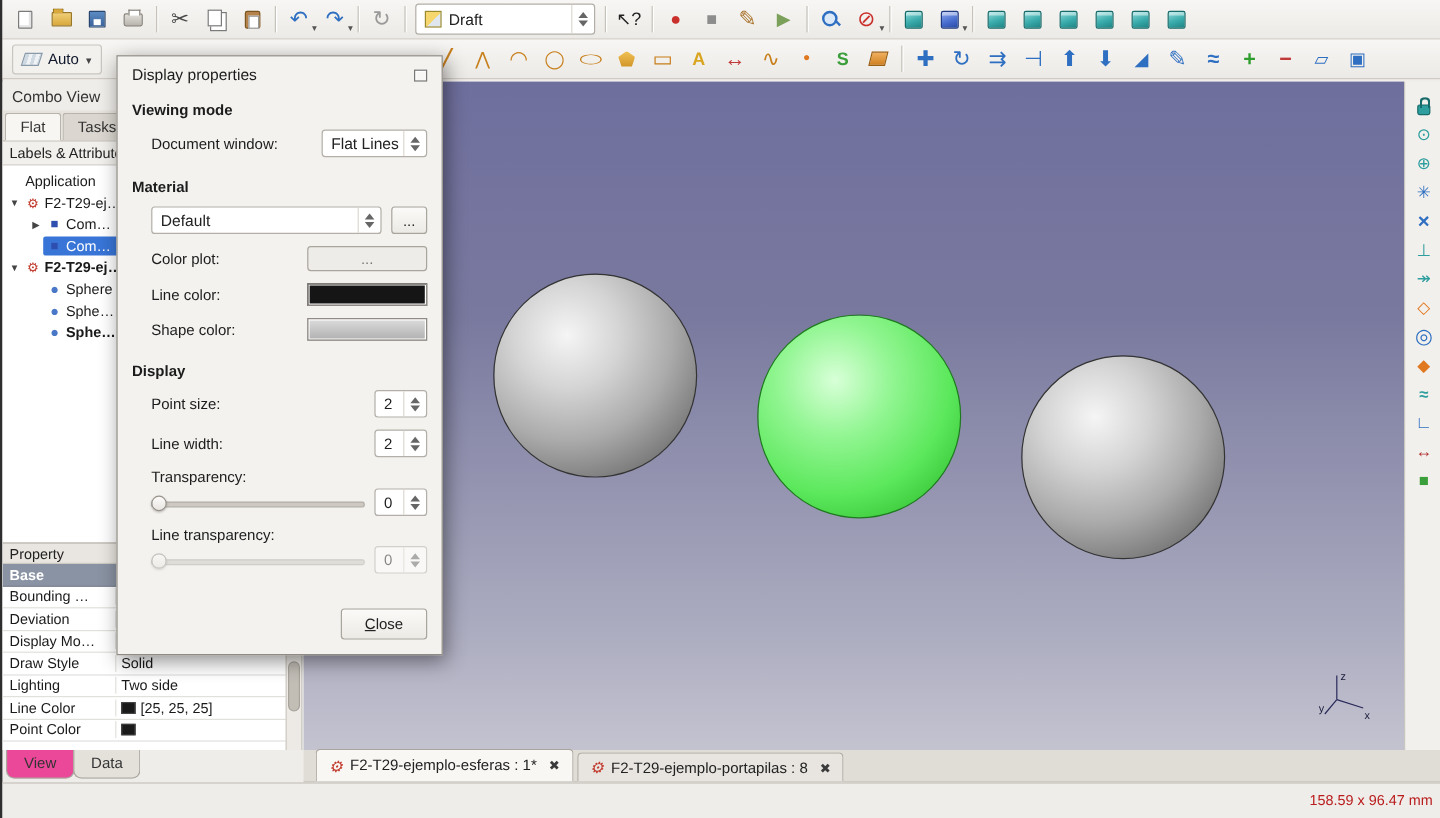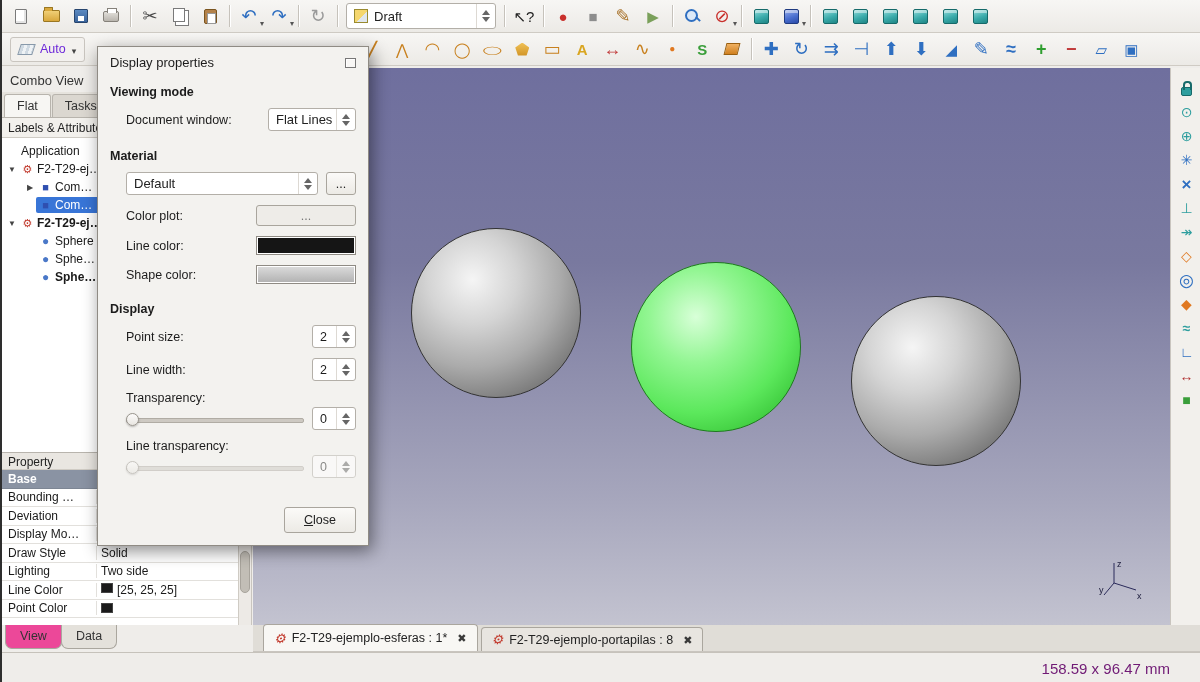--- a/index.html
+++ b/index.html
@@ -45,21 +45,21 @@
   .trayicon{width:15px;height:11px;background:repeating-linear-gradient(90deg,#cfd9e2 0 3px,#eef2f5 3px 6px);border:1px solid #8899aa;transform:skewX(-18deg)}
 
   .combo{display:flex;align-items:center;height:26px;background:#fff;border:1px solid #b3afa8;border-radius:3px;padding:0 0 0 7px;margin:0 4px}
   .combo-text{font-size:13px;color:#222;margin-left:6px;white-space:nowrap}
   .spinners{margin-left:auto;display:flex;flex-direction:column;justify-content:center;gap:2px;padding:0 5px;border-left:1px solid #ddd9d3;height:100%}
   .spinners .up{width:0;height:0;border-left:4px solid transparent;border-right:4px solid transparent;border-bottom:5px solid #666}
   .spinners .dn{width:0;height:0;border-left:4px solid transparent;border-right:4px solid transparent;border-top:5px solid #666}
   .wb{width:150px}
 
   .tray{display:flex;align-items:center;gap:6px;height:25px;background:#f3f1ee;border:1px solid #c9c5bf;border-radius:3px;margin-left:4px;padding:0 8px}
-  .tray-label{font-size:12.5px;color:#6d28d9}
+  .tray-label{font-size:12.5px;color:#0f172a}
   .tray-caret::before{content:"▾";font-size:9px;color:#444}
   .tb2-icons{display:flex;align-items:center;margin-left:272px}
 
   
   .left-panel{position:absolute;left:0;top:68px;width:250px;height:557px;background:#efedea;border-right:1px solid #c9c5bf;overflow:hidden}
   .cv-title{height:24px;padding:5px 8px 0;font-size:13px;color:#333}
   .panel-tabs{display:flex;height:26px;padding:2px 2px 0;gap:1px;background:#e6e3dd;border-bottom:1px solid #b8b4ad}
   .ptab{padding:4px 12px 3px;font-size:12.5px;background:#dbd7d0;border:1px solid #b8b4ad;border-bottom:none;border-radius:3px 3px 0 0;color:#333}
   .ptab.active{background:#f7f6f3}
   .tree-header{height:20px;background:#f2f0ec;border-bottom:1px solid #cfcbc4;font-size:12px;padding:3px 6px;color:#222;white-space:nowrap;overflow:hidden}
@@ -74,21 +74,21 @@
   .d0 .tree-text{max-width:70px}.d1 .tree-text{max-width:42px}
   .tree-icon{width:13px;height:13px;flex:none;display:flex;align-items:center;justify-content:center}
   .ic-doc::before{content:"⚙";font-size:11px;color:#c23b2e}
   .ic-compound::before{content:"■";font-size:11px;color:#2f4fb0}
   .ic-sphere::before{content:"●";font-size:12px;color:#4a78c8}
 
   .props-header{height:18px;background:#e9e6e1;border-top:1px solid #b8b4ad;border-bottom:1px solid #cfcbc4;font-size:12px;padding:2px 6px;color:#222}
   .props-rows{position:relative;background:#fff;height:155px;overflow:hidden}
   .prop-row{display:flex;height:18.5px;border-bottom:1px solid #e2e0dc;font-size:12px;align-items:center}
   .prop-name{width:95px;flex:none;padding:0 16px 0 6px;border-right:1px solid #e2e0dc;white-space:nowrap;overflow:hidden;text-overflow:ellipsis;color:#1a1a1a}
-  .prop-value{flex:1;padding:0 4px;display:flex;align-items:flex-start;gap:4px;min-width:0;white-space:nowrap;overflow:hidden;color:#1a1a1a}
+  .prop-value{flex:1;padding:0 4px;display:flex;align-items:center;gap:4px;min-width:0;white-space:nowrap;overflow:hidden;color:#1a1a1a}
   .prop-row.category{background:#8a93a3;border-bottom-color:#7d8694}
   .prop-row.category .prop-name{color:#fff;font-weight:bold;border-right:none;width:auto}
   .swatch{display:none;width:12px;height:10px;border:1px solid #444;flex:none}
   .prop-row.has-swatch .swatch{display:inline-block}
   .pscroll{position:absolute;right:0;top:0;width:13px;height:100%;background:#edeae6;border-left:1px solid #cfcbc4}
   .pscroll .thumb{position:absolute;left:1px;top:52%;width:10px;height:42px;background:#c2beb6;border:1px solid #a8a49c;border-radius:5px}
 
   .side-tabs{position:absolute;left:3px;top:625px;display:flex}
   .btab{padding:4px 14px 5px;font-size:12.5px;background:#e4e1db;border:1px solid #aaa69e;border-top:none;border-radius:0 0 7px 7px;color:#333;margin-right:-1px}
   .btab.active{background:#ec4899}
@@ -111,21 +111,21 @@
   .snap-btn.boldglyph .glyph{font-weight:bold}
 
   
   .doc-bar{position:absolute;left:251px;top:625px;right:0;height:27px;background:#e0ddd7;border-bottom:1px solid #c9c5bf;display:flex;align-items:flex-end;padding-left:10px}
   .dtab{display:flex;align-items:center;gap:6px;height:24px;padding:0 10px;font-size:12.5px;background:#e8e5e0;border:1px solid #aaa69e;border-bottom:none;border-radius:4px 4px 0 0;margin-right:3px;color:#222}
   .dtab.active{background:#f8f7f4;height:27px}
   .gear::before{content:"⚙";color:#c23b2e;font-size:13px}
   .dtab-close{font-style:normal;margin-left:4px}
   .dtab-close::before{content:"✖";font-size:11px;color:#3a3a3a}
   .status{position:absolute;left:0;top:652px;width:100%;height:30px;background:#efedea;border-top:1px solid #c6c2bb}
-  .status .dims{position:absolute;right:30px;top:7px;font-size:15px;color:#701a75}
+  .status .dims{position:absolute;right:6px;top:7px;font-size:12px;color:#b91c1c}
 
   
   .dialog{position:absolute;left:95px;top:46px;width:272px;height:500px;background:#f3f2ef;border:1px solid #8f8b84;box-shadow:3px 5px 16px rgba(0,0,0,.45);z-index:50;display:flex;flex-direction:column;padding:8px 12px 12px;font-size:12.5px;color:#1c1c1c}
   .dlg-titlebar{display:flex;align-items:center;margin-bottom:2px}
   .dlg-title{font-size:13px}
   .float-icon{margin-left:auto;width:11px;height:10px;border:1px solid #777;background:#f8f7f5;box-shadow:inset 1px 1px 0 #fff}
   .dlg-h{font-weight:bold;margin:13px 0 4px}
   .dlg-row{display:flex;align-items:center;margin:5px 0 5px 16px;gap:8px}
   .dlg-label{flex:none}
   .qcombo{display:flex;align-items:center;background:#fff;border:1px solid #b3afa8;border-radius:3px;height:23px;padding-left:7px;font-size:12.5px}

